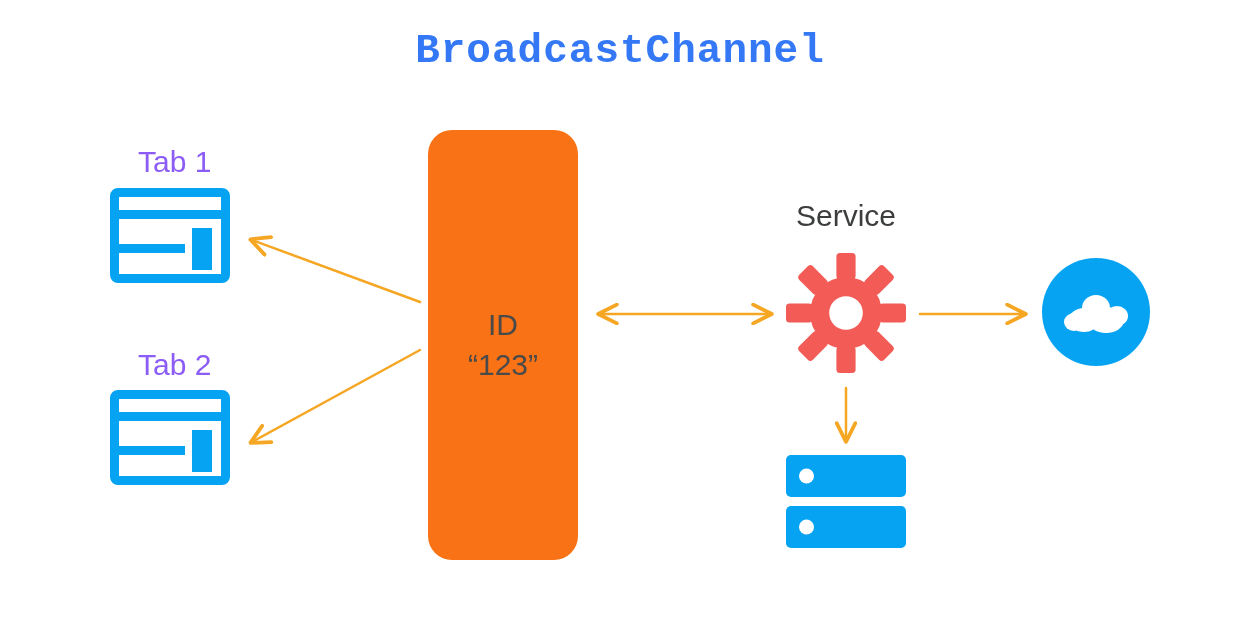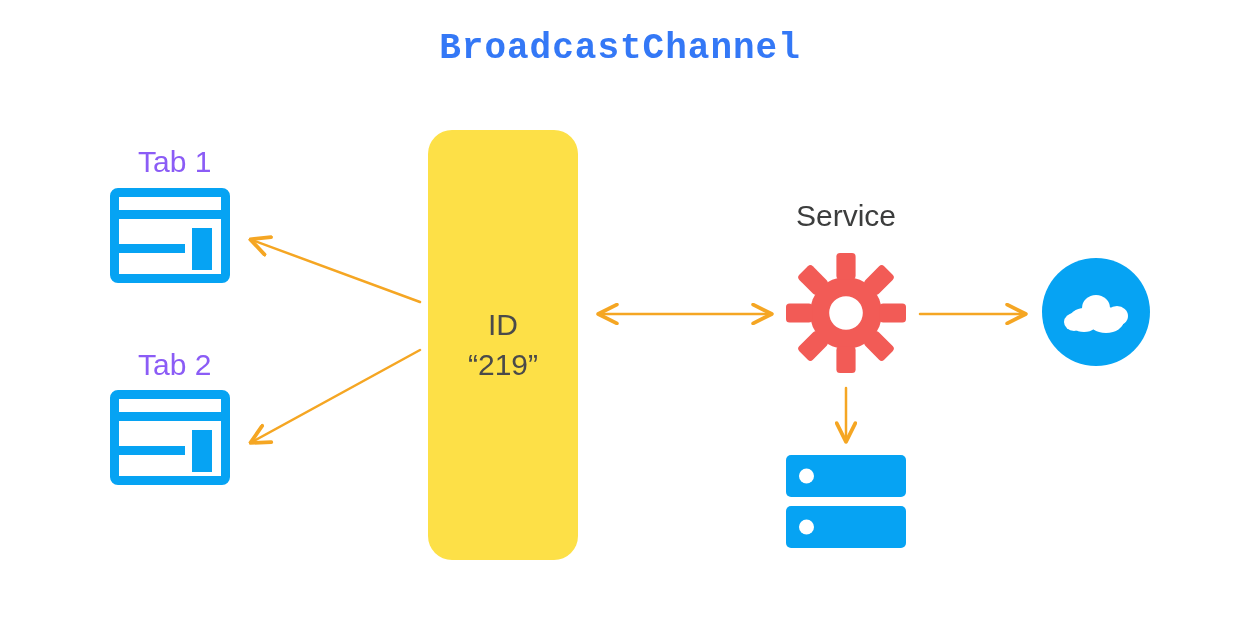--- a/index.html
+++ b/index.html
@@ -17,21 +17,21 @@
     inset: 0;
   }
   .title {
     position: absolute;
     top: 28px;
     left: 0;
     width: 100%;
     text-align: center;
     font-family: "Courier New", Courier, monospace;
     font-weight: 700;
-    font-size: 36px;
+    font-size: 41px;
     letter-spacing: 1px;
     color: #3478f6;
   }
 
   .tab-label {
     position: absolute;
     font-size: 30px;
     color: #8b5cf6;
     font-weight: 400;
   }
@@ -64,21 +64,21 @@
     left: 0;
     right: 36px;
     top: 47px;
     height: 9px;
     background: #06a3f3;
   }
 
   
   .channel {
     position: absolute;
-    background: #fde047;
+    background: #f97316;
     border-radius: 24px;
     display: flex;
     flex-direction: column;
     align-items: center;
     justify-content: center;
     color: #4a4a4a;
     font-size: 30px;
     line-height: 1.35;
     text-align: center;
   }
@@ -154,21 +154,21 @@
 
   <div class="tab-label" style="left:138px; top:348px;">Tab 2</div>
   <div class="browser" style="left:110px; top:390px;">
     <div class="topbar"></div>
     <div class="side"></div>
     <div class="mid"></div>
   </div>
 
   <div class="channel" style="left:428px; top:130px; width:150px; height:430px;">
     <span>ID</span>
-    <span>“219”</span>
+    <span>“123”</span>
   </div>
 
   <div class="sw-label" style="left:766px; top:160px; width:160px;margin-top:37px;">
     <span>Service</span><br>
   </div>
 
   <div class="gear" style="left:786px; top:253px;">
     <svg width="120" height="120" viewBox="0 0 100 100">
       <g fill="#f25b56">
         <circle cx="50" cy="50" r="30"></circle>

